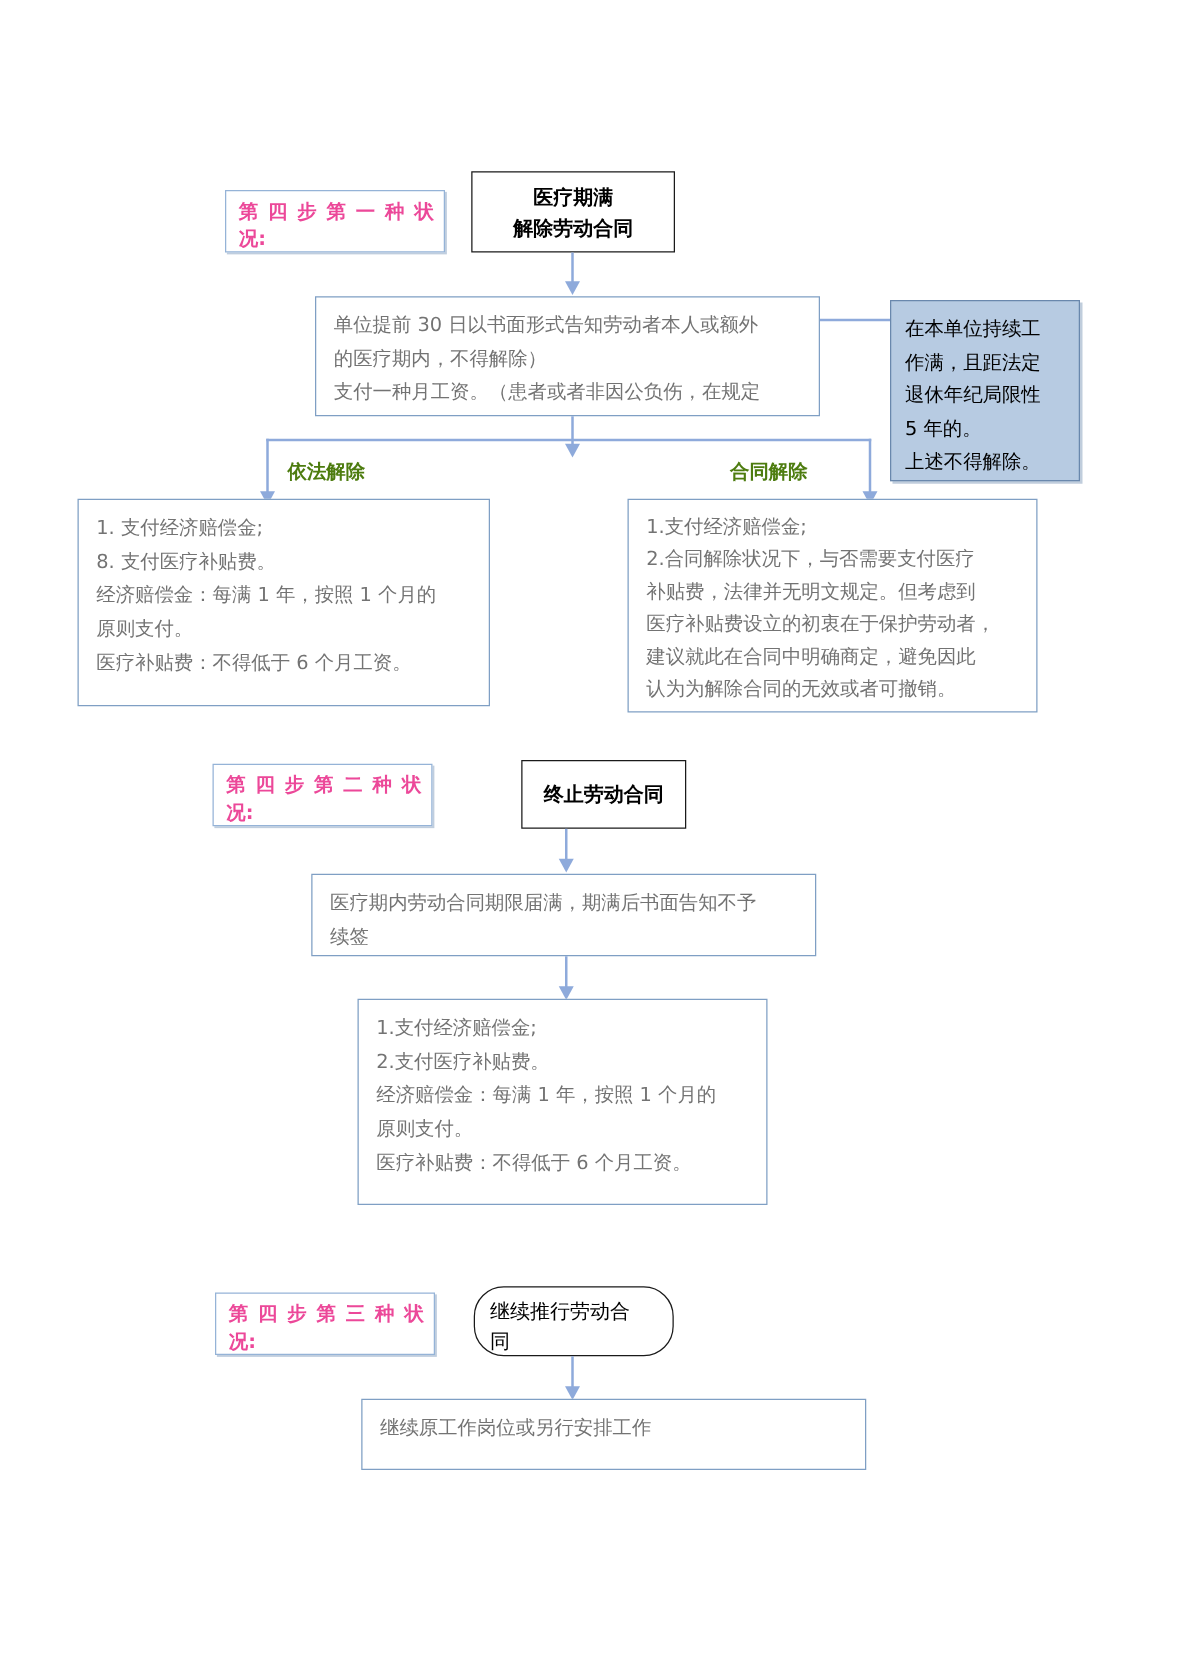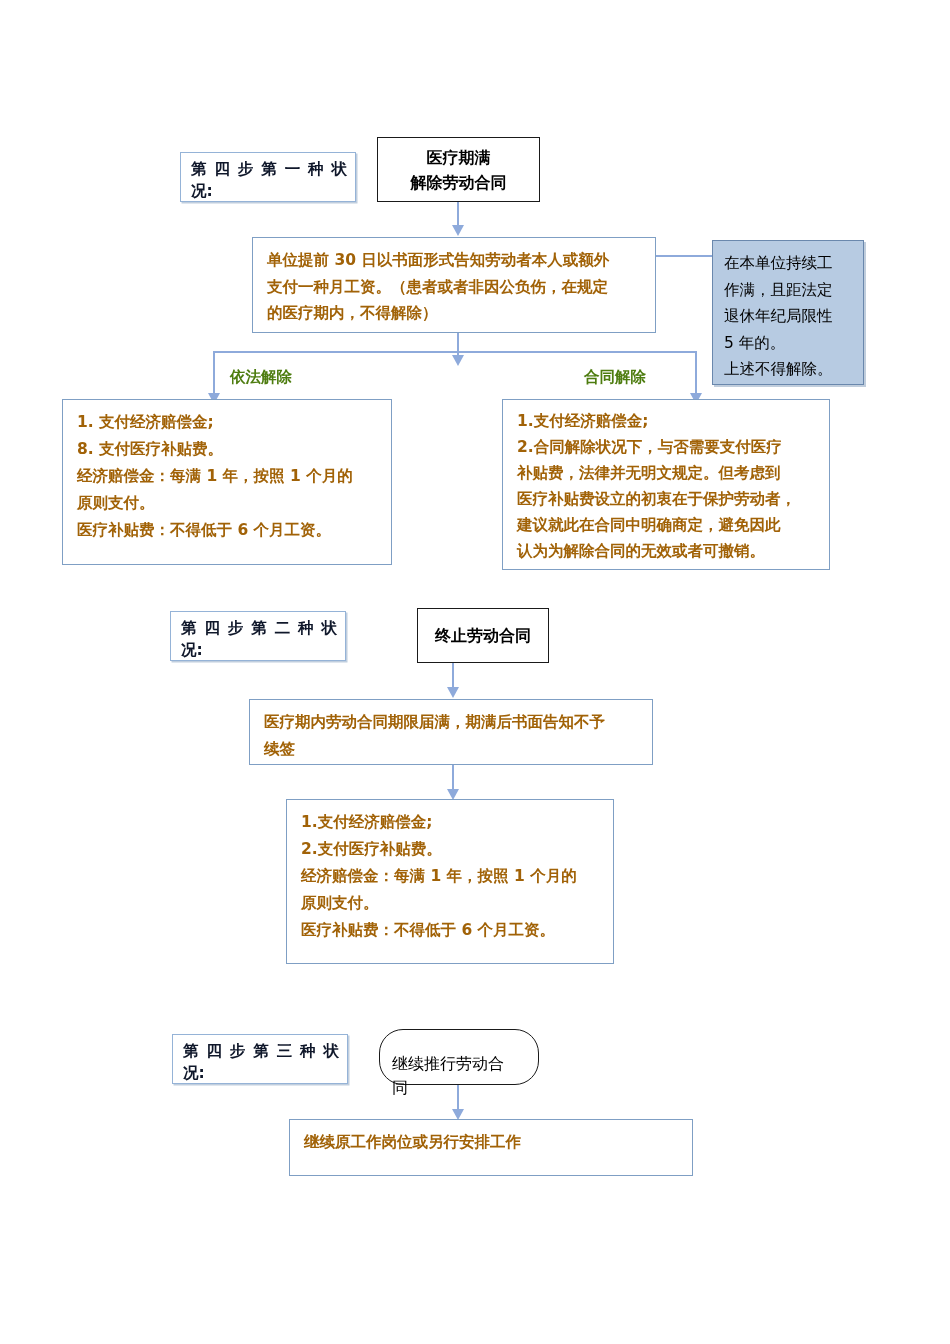--- a/index.html
+++ b/index.html
@@ -21,21 +21,21 @@
   }
 
   
   .abs { position: absolute; box-sizing: border-box; }
 
   
   .step-label {
     border: 1px solid #95b3d7;
     box-shadow: 1.5px 1.5px 0 0 rgba(140,165,195,0.55);
     background: #ffffff;
-    color: #0f172a;
+    color: #ec4899;
     font-weight: bold;
     font-size: 15.5px;
     line-height: 22px;
     padding: 5px 8px 4px 10px;
     text-align: justify;
     text-align-last: justify;
   }
   .step-label .l1 {
     display: block;
     text-align: justify;
@@ -57,34 +57,33 @@
     justify-content: center;
     font-weight: bold;
     font-size: 16px;
     line-height: 25px;
   }
   .hdr-box.left-align {
     justify-content: flex-start;
     text-align: left;
     align-items: flex-start;
     font-weight: normal;
-    padding: 22px 12px;
+    padding: 7px 12px;
     line-height: 26px;
     border-radius: 24px;
   }
 
   
   .blue-box {
     border: 1.4px solid #7f9fc4;
     background: #ffffff;
     padding: 9px 12px 20px 14px;
     font-size: 15.5px;
     line-height: 26.5px;
-    color: #a16207;
-    font-weight: bold;
+    color: #737373;
   }
   .blue-box p { margin: 0; }
 
   
   .note-box {
     border: 1.4px solid #6a88ad;
     background: #b7cbe2;
     padding: 9px 9px 8px 11px;
     font-size: 15.5px;
     line-height: 26.5px;
@@ -125,22 +124,22 @@
   <div class="abs hdr-box" style="left:377px; top:137px; width:163px; height:65px; flex-direction:column;">
     <span>医疗期满</span>
     <span>解除劳动合同</span>
   </div>
 
   <div class="conn-v" style="left:457px; top:202px; height:25px;"></div>
   <div class="arrow-down" style="left:451.5px; top:225px;"></div>
 
   <div class="abs blue-box" style="left:252px; top:237px; width:404px; height:96px;">
     <p>单位提前 30 日以书面形式告知劳动者本人或额外</p>
+    <p>的医疗期内，不得解除）</p>
     <p>支付一种月工资。（患者或者非因公负伤，在规定</p>
-    <p>的医疗期内，不得解除）</p>
   </div>
 
   <div class="conn-h" style="left:656px; top:255px; width:56px;"></div>
 
   <div class="abs note-box" style="left:712px; top:240px; width:152px; height:145px;
               box-shadow:2px 2px 0 0 rgba(130,155,185,0.5);">
     <p>在本单位持续工</p>
     <p>作满，且距法定</p>
     <p>退休年纪局限性</p>
     <p>5 年的。</p>

